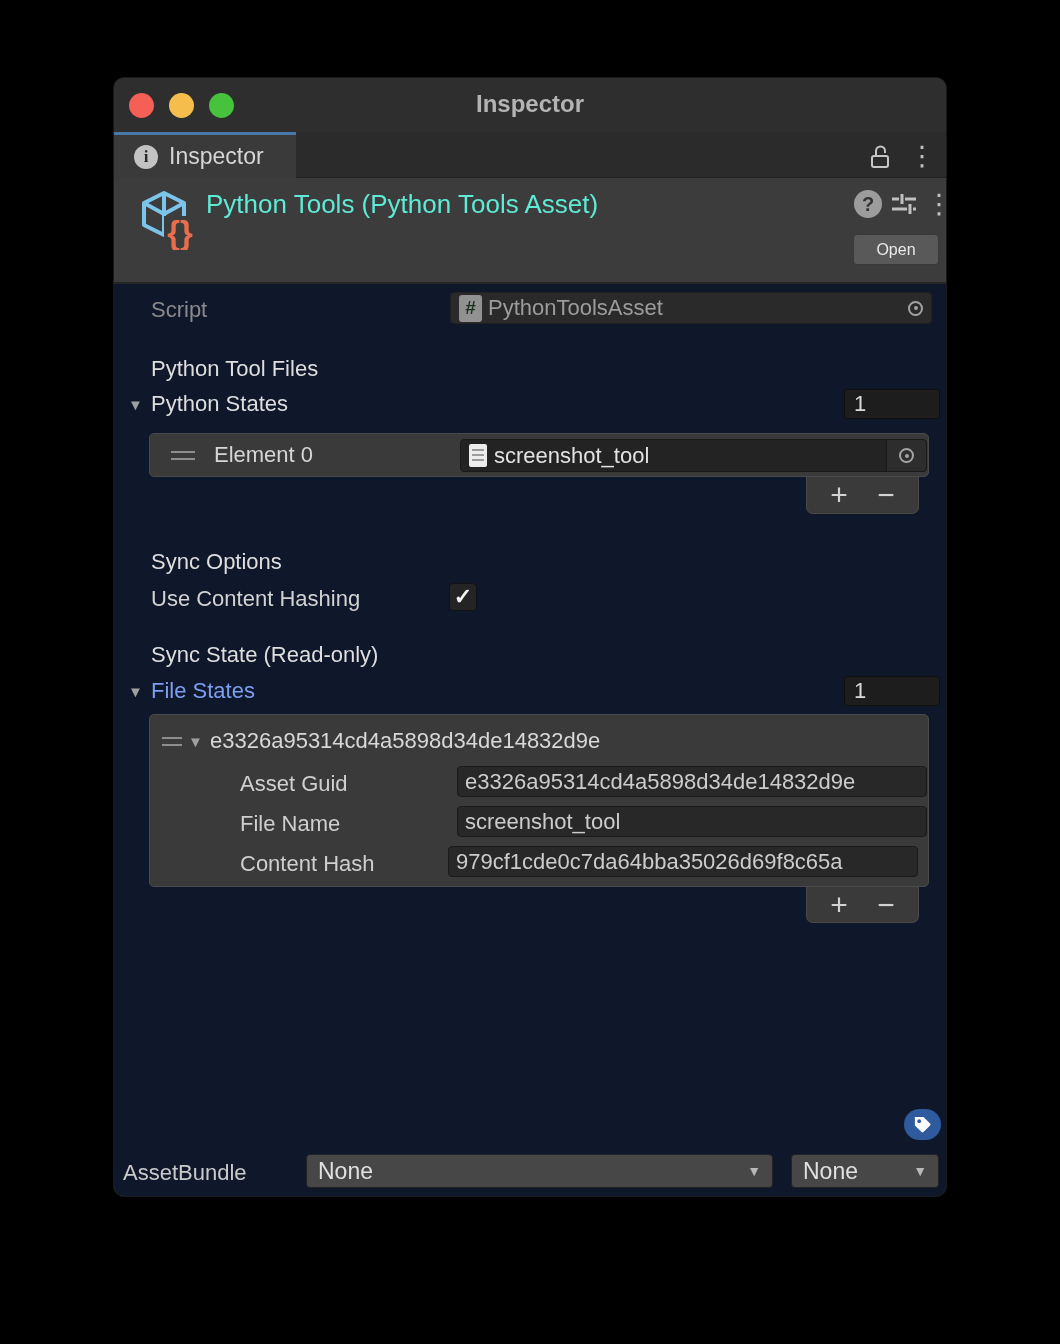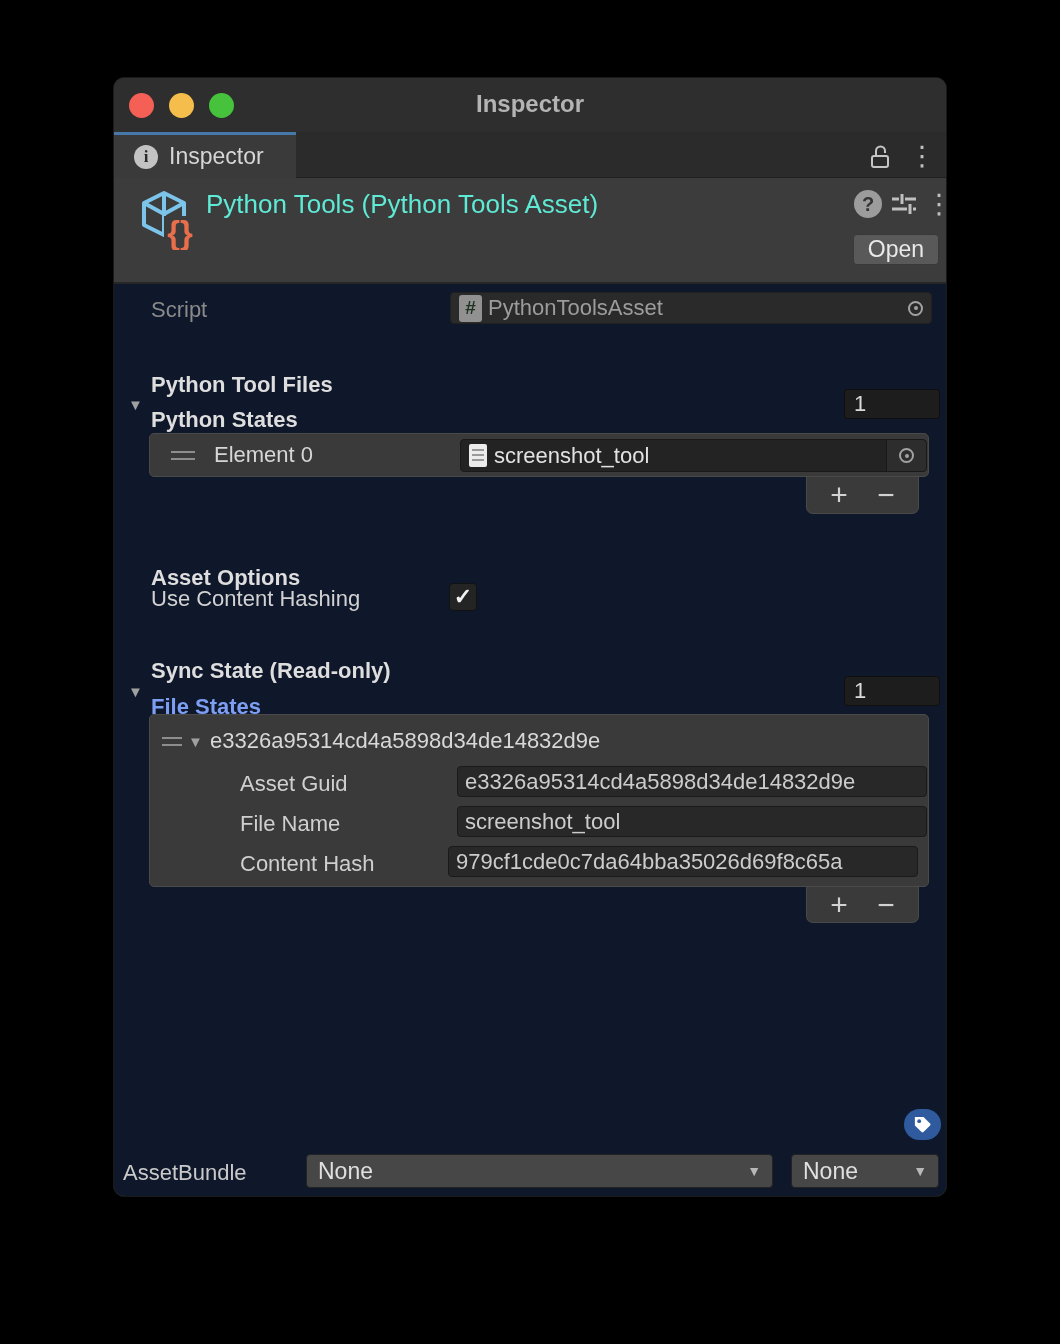--- a/index.html
+++ b/index.html
@@ -31,28 +31,28 @@
 
   
   .header{height:104px;background:#3c3c3c;position:relative;}
   .logo{position:absolute;left:20px;top:10px;}
   .header-title{position:absolute;left:92px;top:11px;font-size:26px;color:#5eead4;}
   .help-icon{position:absolute;left:740px;top:12px;width:28px;height:28px;border-radius:50%;
     background:#9c9c9c;color:#343434;font-weight:bold;font-size:20px;display:flex;align-items:center;justify-content:center;}
   .presets-icon{position:absolute;left:776px;top:13px;}
   .header-kebab{position:absolute;left:812px;top:11px;width:26px;height:30px;display:flex;align-items:center;justify-content:center;}
   .open-btn{position:absolute;left:739px;top:56px;width:86px;height:31px;background:#595959;
-    border:1px solid #393939;border-radius:4px;color:#e9e9e9;font-size:23px;display:flex;
+    border:1px solid #393939;border-radius:4px;color:#e9e9e9;font-size:16px;display:flex;
     align-items:center;justify-content:center;}
   .hdr-divider{height:2px;background:#262626;}
 
   
   .content{position:relative;height:914px;background:#0f172a;}
   .lbl{position:absolute;white-space:nowrap;}
-  .bold{font-weight:bold;color:#dedede;margin-top:16px;}
+  .bold{font-weight:normal;color:#dedede;}
   .disabled{color:#8a8a8a;}
   .foldout{position:absolute;color:#a0a0a0;font-size:15px;}
 
   .text-field{position:absolute;background:#2a2a2a;border:1px solid #202020;border-radius:4px;
     display:flex;align-items:center;padding:0 8px;overflow:hidden;white-space:nowrap;}
   .count-field{position:absolute;background:#1d1d1d;border:1px solid #0f0f0f;border-radius:3px;
     display:flex;align-items:center;padding-left:9px;color:#dadada;}
 
   .cs-icon{width:23px;height:27px;background:#919191;border-radius:3px;color:#1d3320;font-weight:bold;
     font-size:19px;display:flex;align-items:center;justify-content:center;margin-right:6px;flex:0 0 auto;}
@@ -178,21 +178,21 @@
             <span class="picker-icon"></span>
           </div>
         </div>
       </div>
     </div>
     <div class="pm-footer" style="left:692px;top:193px;width:113px;height:37px;">
       <span class="pm-btn">+</span>
       <span class="pm-btn">−</span>
     </div>
 
-    <div class="lbl bold" style="left:37px;top:265px;">Asset Options</div>
+    <div class="lbl bold" style="left:37px;top:265px;">Sync Options</div>
     <div class="lbl" style="left:37px;top:302px;color:#d2d2d2;">Use Content Hashing</div>
     <div class="checkbox" style="left:335px;top:299px;">
       <span class="checkmark">✓</span>
     </div>
 
     <div class="lbl bold" style="left:37px;top:358px;">Sync State (Read-only)</div>
     <span class="foldout" style="left:14px;top:399px;">▼</span>
     <div class="lbl bold blue-label" style="left:37px;top:394px;">File States</div>
     <div class="count-field" style="left:730px;top:392px;width:96px;height:30px;">1</div>
 

